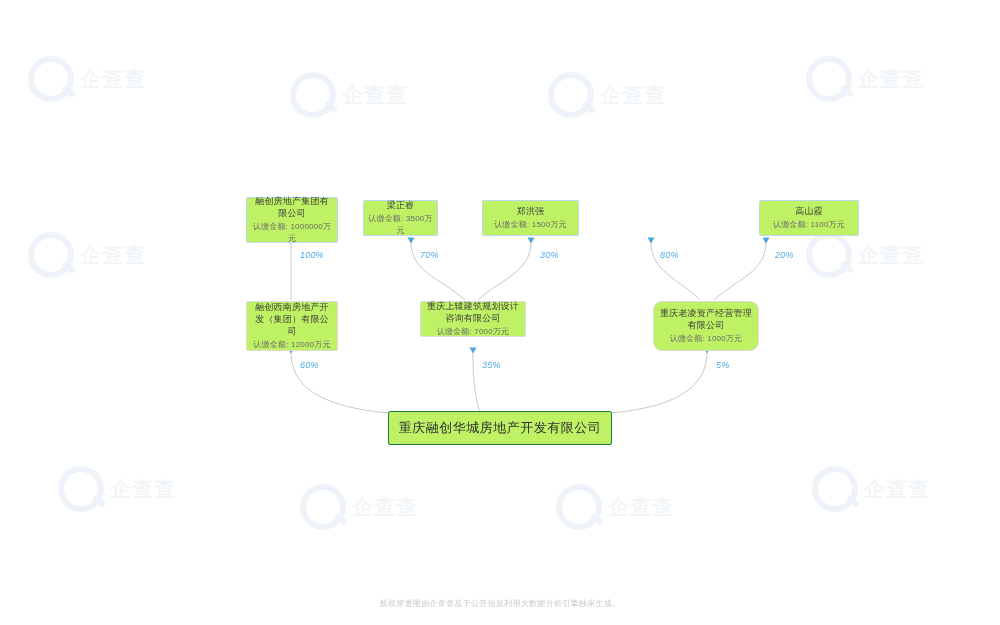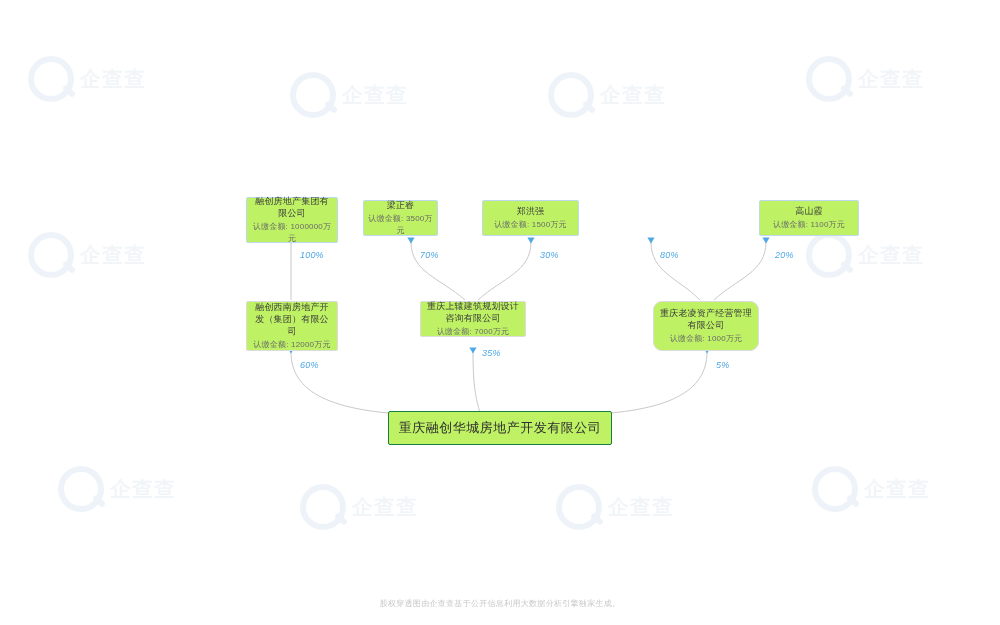--- a/index.html
+++ b/index.html
@@ -256,18 +256,18 @@
     <div class="node-title">重庆融创华城房地产开发有限公司</div>
   </div>
 
   <div class="pct" style="left:300px; top:250px;">100%</div>
   <div class="pct" style="left:420px; top:250px;">70%</div>
   <div class="pct" style="left:540px; top:250px;">30%</div>
   <div class="pct" style="left:660px; top:250px;">80%</div>
   <div class="pct" style="left:775px; top:250px;">20%</div>
 
   <div class="pct" style="left:300px; top:360px;">60%</div>
-  <div class="pct" style="left:482px; top:348px;text-align:center;">35%</div>
+  <div class="pct" style="left:482px; top:360px;text-align:center;">35%</div>
   <div class="pct" style="left:716px; top:360px;">5%</div>
 
   <div id="footer">股权穿透图由企查查基于公开信息利用大数据分析引擎独家生成。</div>
 
 </div>
 
 </body></html>

